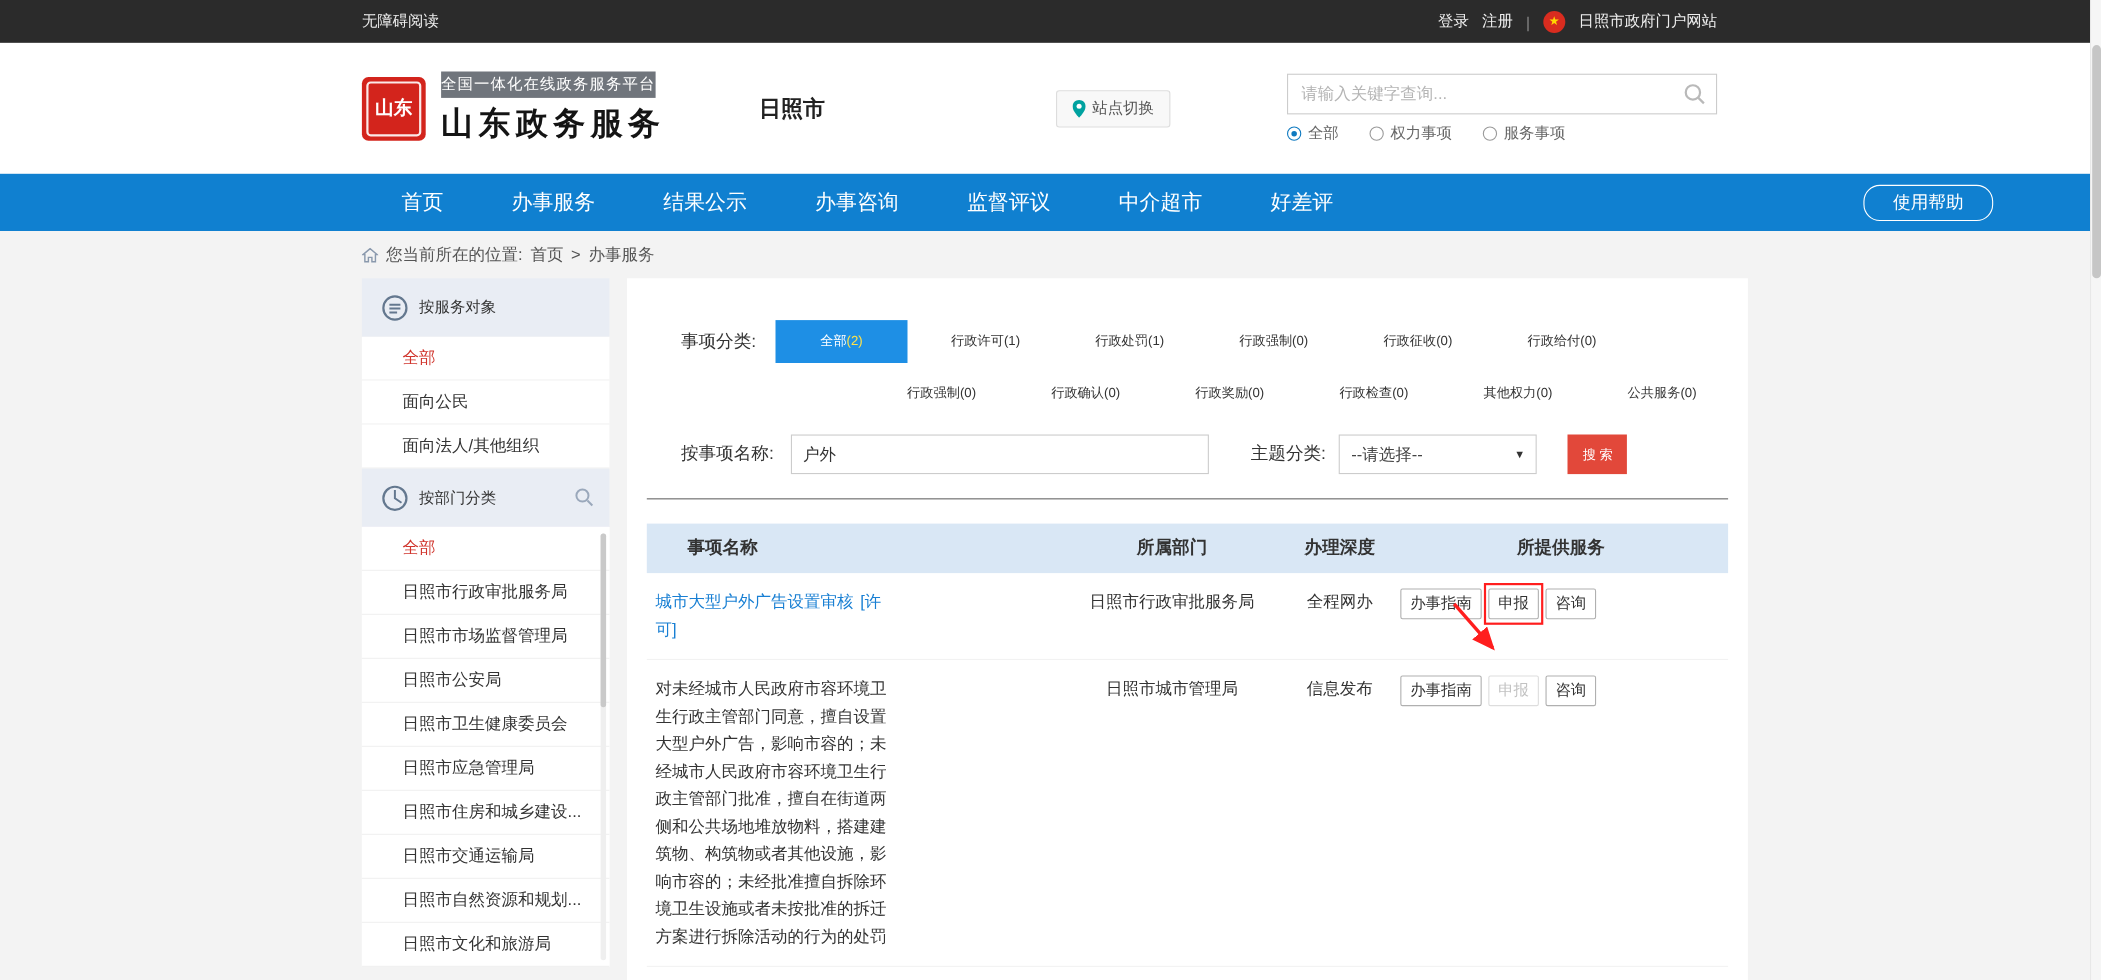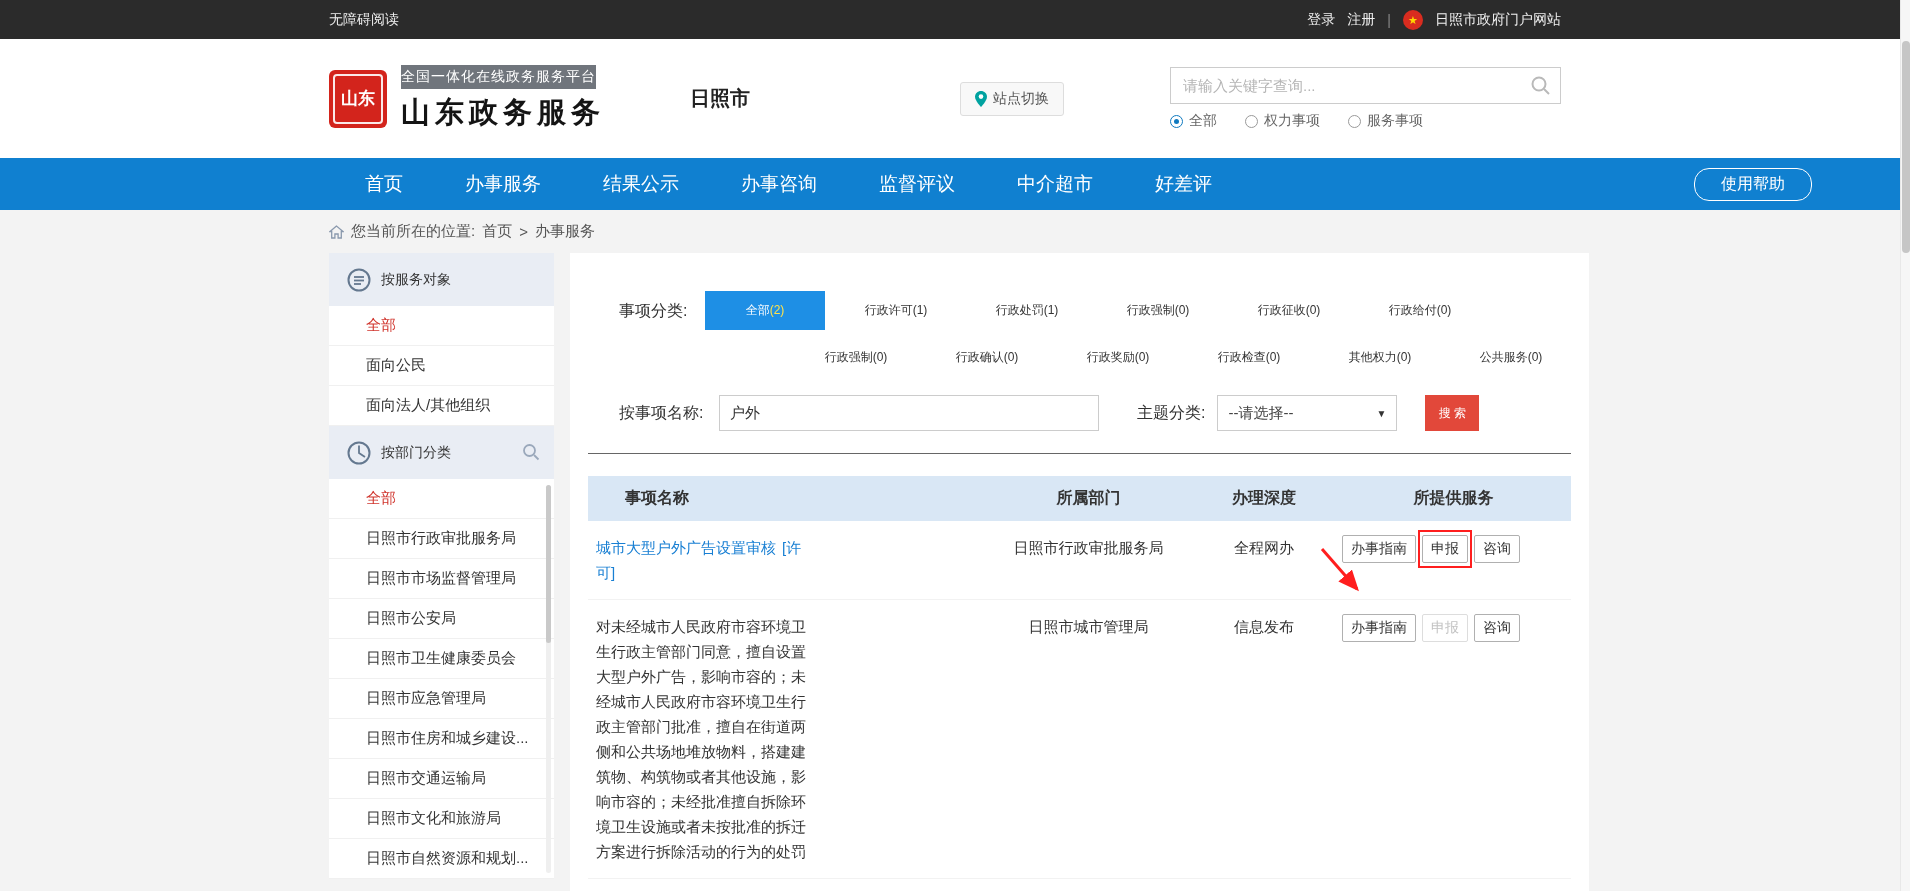--- a/index.html
+++ b/index.html
@@ -80,21 +80,21 @@
   .name-input { width:380px; height:36px; border:1px solid #ccc; padding:0 10px; font-size:15px; color:#333; outline:none; font-family:inherit; }
   .topic-label { margin-left:38px; font-size:16px; color:#333; line-height:36px; margin-right:12px; }
   .select { width:180px; height:36px; border:1px solid #ccc; display:flex; align-items:center; justify-content:space-between; padding:0 10px; font-size:15px; color:#444; cursor:pointer; background:#fff; }
   .caret { font-size:10px; color:#333; }
   .search-btn { margin-left:28px; width:54px; height:36px; background:#e2483a; color:#fff; border:none; font-size:12px; cursor:pointer; font-family:inherit; padding:0; }
   .summary { margin-top:42px; display:flex; justify-content:center; align-items:center; gap:8px; font-size:16px; color:#333; }
   .divider { margin:22px 0 0; border:none; border-top:1px solid #666; }
 
   
   .grid-table { margin-top:22px; }
-  .thead, .trow { display:grid; grid-template-columns:374px 207px 98px 1fr;gap:23px; }
+  .thead, .trow { display:grid; grid-template-columns:374px 207px 98px 1fr; }
   .thead { background:#d9e7f5; height:45px; align-items:center; font-size:16px; font-weight:bold; color:#333; }
   .th-name { padding-left:37px; }
   .th-center { text-align:center; }
   .trow { padding:14px 0; border-bottom:1px solid #f2f2f2; align-items:start; font-size:15px; color:#333; line-height:25px; }
   .cell-name { padding-left:8px; }
   .cell-name .wrap { width:215px; }
   .item-link { color:#187fd3; cursor:pointer; }
   .item-tag { color:#187fd3; margin-left:6px; }
   .cell-center { text-align:center; }
   .cell-services { display:flex; gap:6px; padding-left:6px; align-items:flex-start; }
@@ -223,22 +223,22 @@
       </div>
       <div class="dept-list">
         <div class="side-item active">全部</div>
         <div class="side-item">日照市行政审批服务局</div>
         <div class="side-item">日照市市场监督管理局</div>
         <div class="side-item">日照市公安局</div>
         <div class="side-item">日照市卫生健康委员会</div>
         <div class="side-item">日照市应急管理局</div>
         <div class="side-item">日照市住房和城乡建设...</div>
         <div class="side-item">日照市交通运输局</div>
+        <div class="side-item">日照市自然资源和规划...</div>
         <div class="side-item">日照市文化和旅游局</div>
-        <div class="side-item">日照市自然资源和规划...</div>
         <div class="side-scrollbar">
           <div class="side-scroll-thumb"></div>
         </div>
       </div>
     </aside>
 
     <section class="panel">
 
       <div class="filter-row">
         <span class="filter-label">事项分类:</span>

